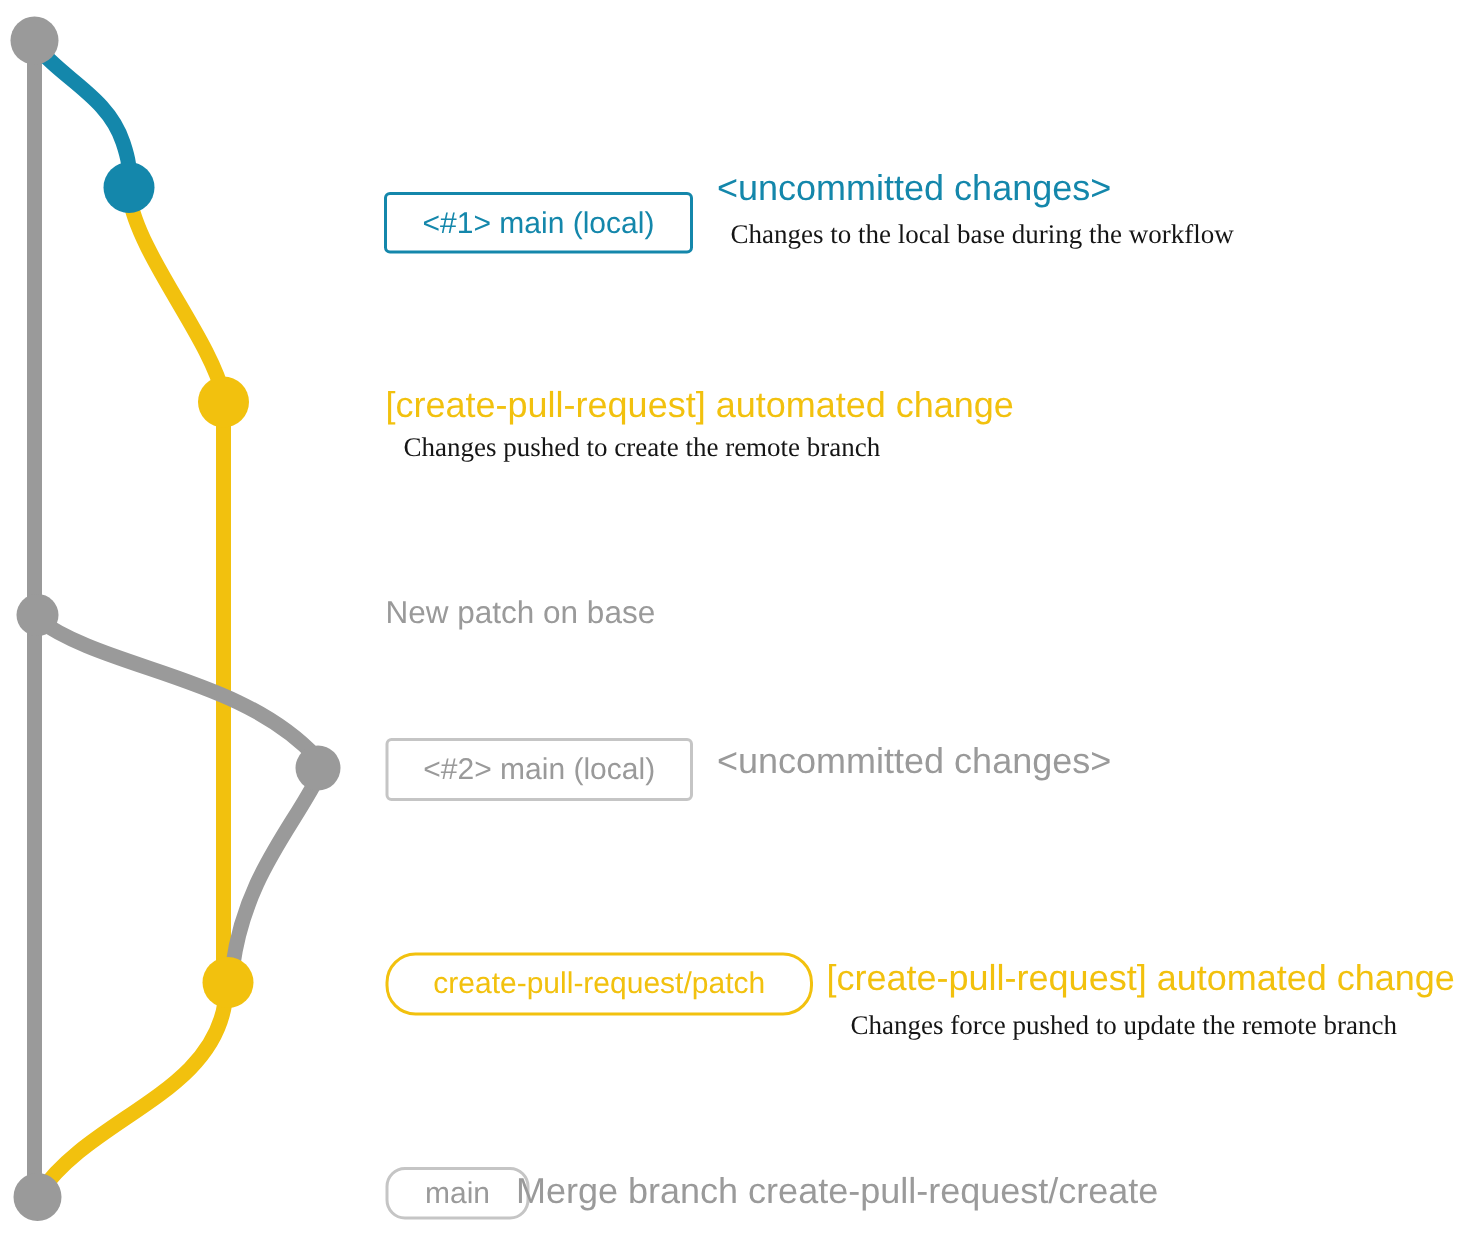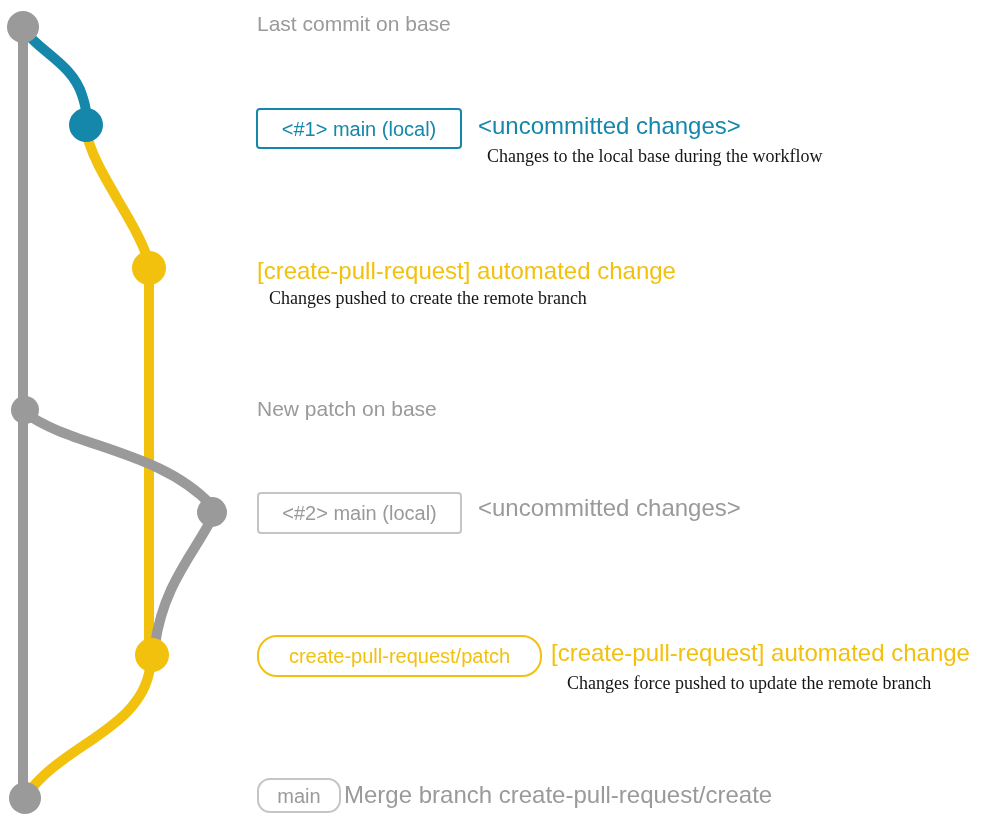--- a/index.html
+++ b/index.html
@@ -42,21 +42,21 @@
   }
   .badge{
     position:absolute;
     display:flex;align-items:center;justify-content:center;
     font-size:20px;line-height:1;
     border:2px solid;
     box-sizing:border-box;
     background:#ffffff;
     white-space:nowrap;
   }
-  .badge.blue{border-color:var(--blue);color:var(--blue);border-radius:4px;}
+  .badge.blue{border-color:var(--blue);color:var(--blue);border-radius:4px;margin-top:20px;}
   .badge.graybox{border-color:var(--border-gray);color:var(--gray);border-radius:4px;}
   .badge.yellow{border-color:var(--yellow);color:var(--yellow);border-radius:20px;}
   .badge.small{border-radius:13px;}
 </style>
 </head>
 <body>
 
 <div class="canvas">
 
   <svg class="graph-svg" width="250" height="827" viewBox="0 0 250 827">
@@ -76,34 +76,33 @@
 
     <circle class="f-gray" cx="23" cy="27" r="16"></circle>
     <circle class="f-blue" cx="86" cy="125" r="17"></circle>
     <circle class="f-yellow" cx="149" cy="268" r="17"></circle>
     <circle class="f-gray" cx="25" cy="410" r="14"></circle>
     <circle class="f-gray" cx="212" cy="512" r="15"></circle>
     <circle class="f-yellow" cx="152" cy="655" r="17"></circle>
     <circle class="f-gray" cx="25" cy="798" r="16"></circle>
   </svg>
 
-  <div class="annotation" style="left:257px;top:13px">Last commit on base</div>
 
   <div class="badge blue" style="left:256px;top:108px;width:206px;height:41px">&lt;#1&gt; main (local)</div>
   <div class="heading blue" style="left:478px;top:114px">&lt;uncommitted changes&gt;</div>
   <div class="desc" style="left:487px;top:146px">Changes to the local base during the workflow</div>
 
   <div class="heading yellow" style="left:257px;top:259px">[create-pull-request] automated change</div>
   <div class="desc" style="left:269px;top:288px">Changes pushed to create the remote branch</div>
 
   <div class="annotation" style="left:257px;top:398px">New patch on base</div>
 
   <div class="badge graybox" style="left:257px;top:492px;width:205px;height:42px">&lt;#2&gt; main (local)</div>
   <div class="heading gray" style="left:478px;top:496px">&lt;uncommitted changes&gt;</div>
 
   <div class="badge yellow" style="left:257px;top:635px;width:285px;height:42px">create-pull-request/patch</div>
   <div class="heading yellow" style="left:551px;top:641px">[create-pull-request] automated change</div>
   <div class="desc" style="left:567px;top:673px">Changes force pushed to update the remote branch</div>
 
-  <div class="badge graybox small" style="left:257px;top:778px;width:84px;height:35px">main</div>
+  <div class="badge graybox small" style="left:257px;top:778px;width:96px;height:35px">main</div>
   <div class="heading gray" style="left:344px;top:783px">Merge branch create-pull-request/create</div>
 
 </div>
 
 </body></html>

